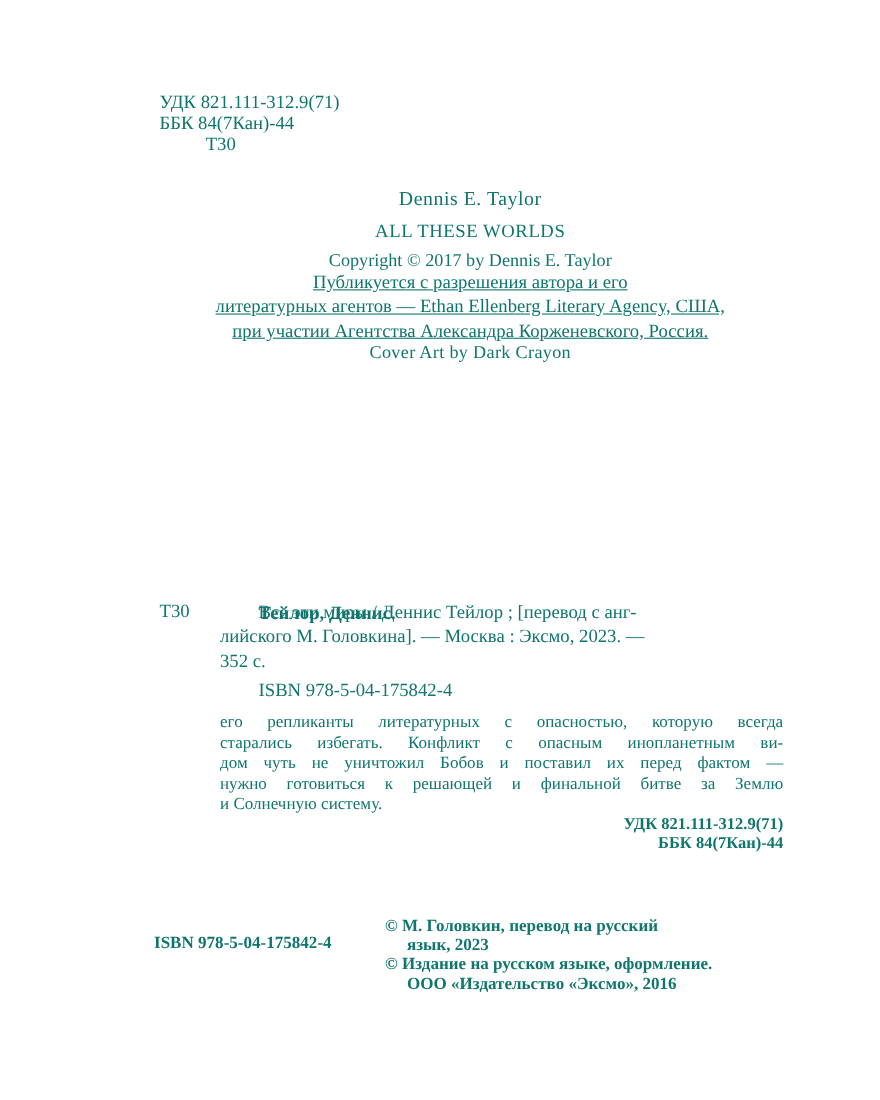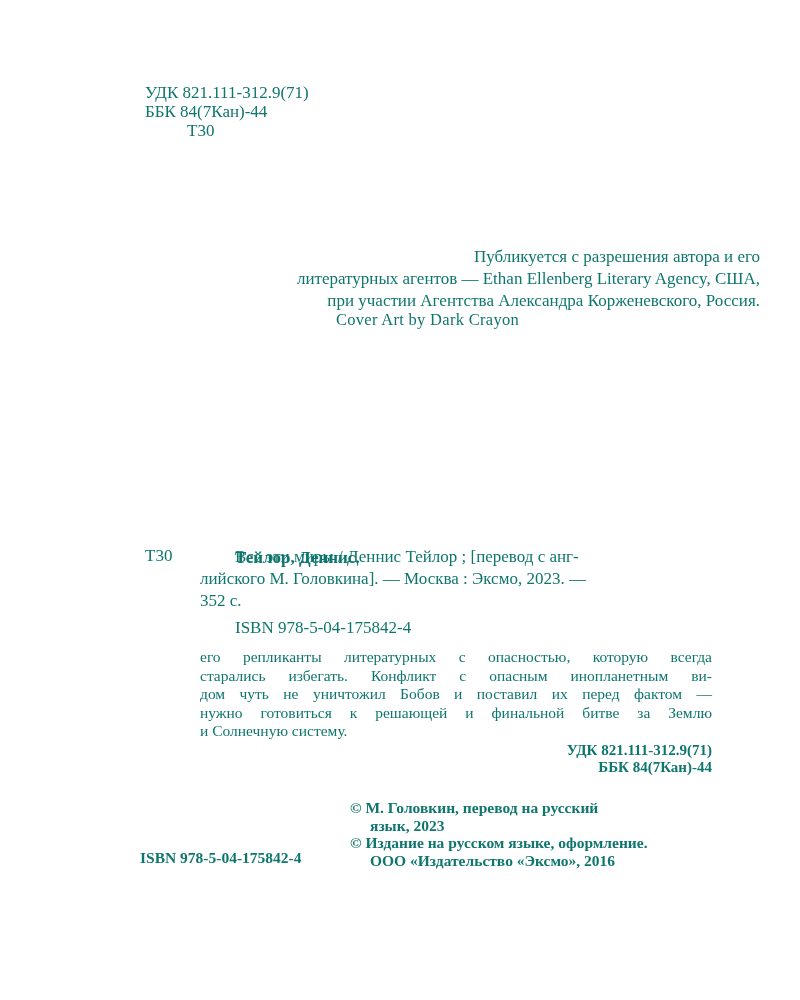--- a/index.html
+++ b/index.html
@@ -45,24 +45,25 @@
     margin-bottom: 7px;
   }
   .title-copyright {
     font-size: 16.5px;
   }
   .permission {
     position: absolute;
     left: 95px;
     top: 246px;
     width: 665px;
-    text-align: right;
+    text-align: center;
     font-size: 17px;
     line-height: 22px;
     white-space: pre-line;
+    text-decoration: underline;
   }
   .cover-art {
     position: absolute;
     left: 120px;
     top: 310px;
     width: 615px;
     text-align: center;
     font-size: 16.5px;
     letter-spacing: 0.3px;
   }
@@ -127,21 +128,21 @@
     position: absolute;
     left: 140px;
     top: 849px;
     font-size: 15.5px;
     font-weight: bold;
     white-space: nowrap;
   }
   .bottom-copyright {
     position: absolute;
     left: 350px;
-    top: 799px;
+    top: 833px;
     width: 400px;
     font-size: 15.5px;
     line-height: 17.6px;
     font-weight: bold;
   }
   .copyright-entry {
     white-space: pre-line;
     padding-left: 20px;
     text-indent: -20px;
   }
@@ -150,20 +151,25 @@
 <body>
 
 <div class="page">
 
   <div class="top-codes">
     <div>УДК 821.111-312.9(71)</div>
     <div>ББК 84(7Кан)-44</div>
     <div class="t30-line">Т30</div>
   </div>
 
+  <div class="title-block">
+    <div class="title-author">Dennis E. Taylor</div>
+    <div class="title-name">ALL THESE WORLDS</div>
+    <div class="title-copyright">Copyright © 2017 by Dennis E. Taylor</div>
+  </div>
 
   <div class="permission">Публикуется с разрешения автора и его
 литературных агентов — Ethan Ellenberg Literary Agency, США,
 при участии Агентства Александра Корженевского, Россия.</div>
 
   <div class="cover-art">Cover Art by Dark Crayon</div>
 
   <div class="catalog-author">Тейлор, Деннис.</div>
   <div class="catalog-index">Т30</div>
   <div class="catalog-desc">Все эти миры / Деннис Тейлор ; [перевод с анг-

